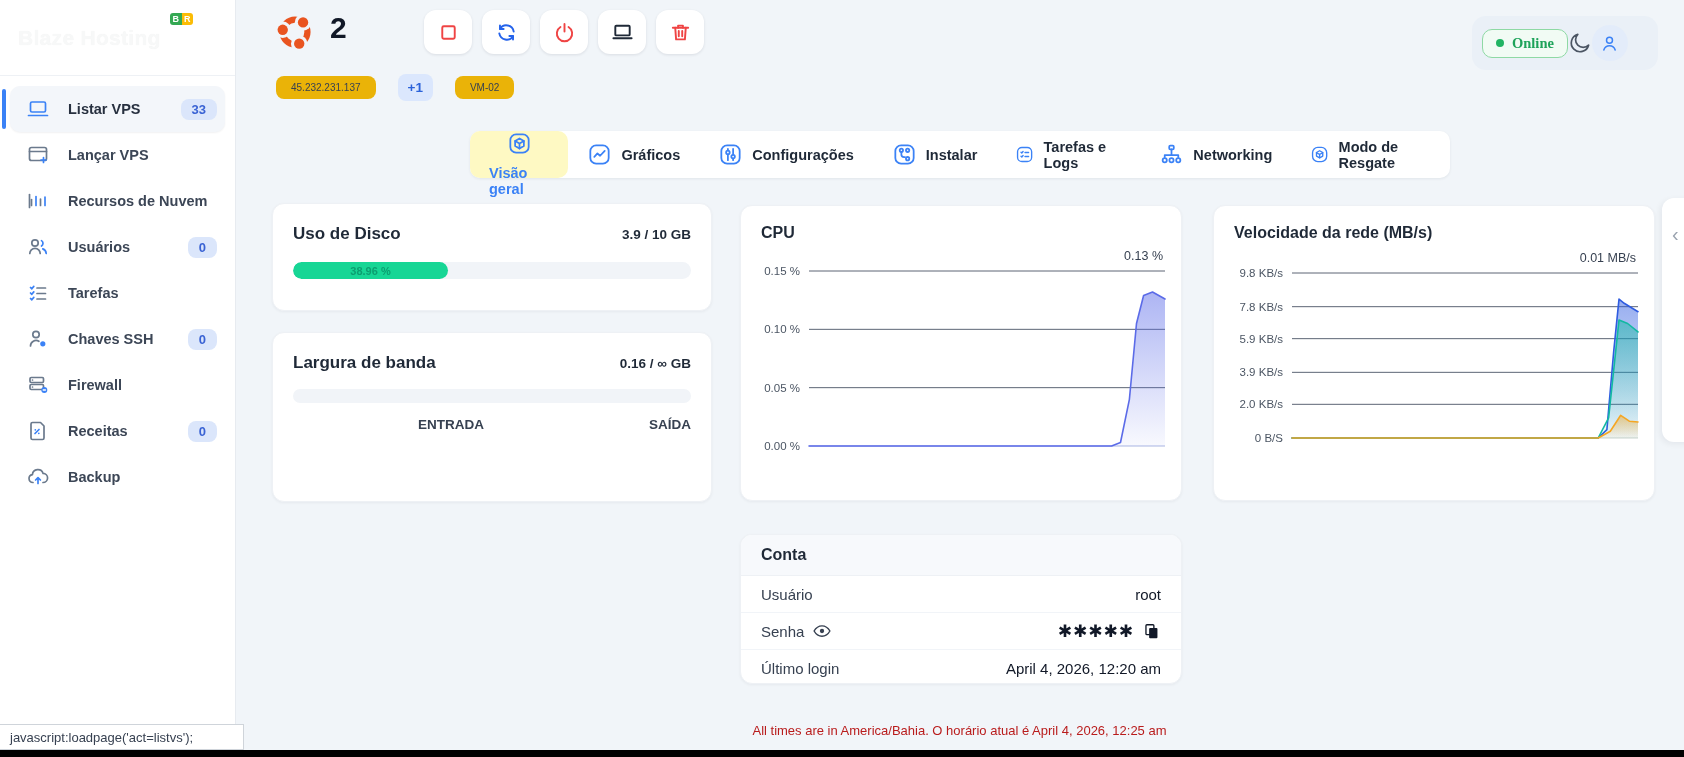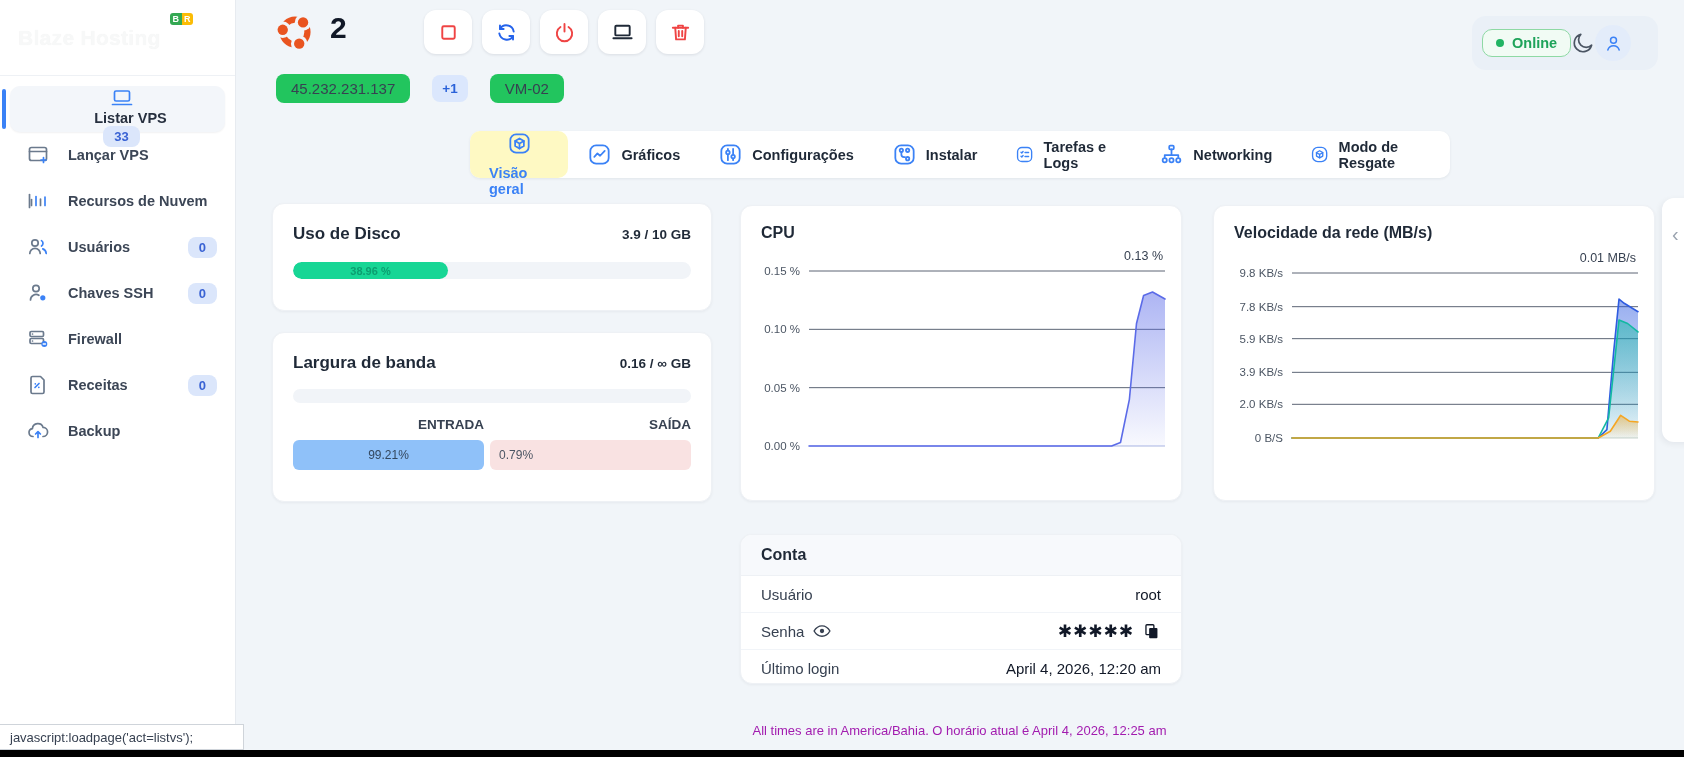--- a/index.html
+++ b/index.html
@@ -16,21 +16,21 @@
   .logo{height:75px;border-bottom:1px solid #eef1f5;position:relative;display:flex;align-items:center;padding-left:18px;}
   .brand-name{font-size:21px;font-weight:800;color:#f7f8f8;text-shadow:0 0 1px rgba(0,0,0,.06);letter-spacing:.3px;}
   .flag{position:absolute;right:42px;top:13px;display:flex;font-size:9px;font-weight:800;color:#fff;border-radius:3px;overflow:hidden;}
   .flag span{padding:1px 2.5px;}
   .flag .fb{background:#34a853;}
   .flag .fr{background:#fbbc05;}
   .side-list{padding-top:10px;}
   .sideitem{position:relative;display:flex;align-items:center;height:46px;margin:0 10px;padding:0 8px 0 16px;border-radius:10px;}
   .sideitem .ic{width:24px;height:24px;color:#6b7a8d;flex:0 0 24px;}
   .sideitem .slabel{margin-left:18px;font-size:14.5px;font-weight:600;color:#3c4656;flex:1;}
-  .sideitem.active{background:#f3f6fa;box-shadow:0 1px 2px rgba(16,24,40,.06);flex-direction:column;}
+  .sideitem.active{background:#f3f6fa;box-shadow:0 1px 2px rgba(16,24,40,.06);}
   .sideitem.active::before{content:"";position:absolute;left:-8px;top:3px;bottom:3px;width:4px;border-radius:4px;background:#3b82f6;}
   .sideitem.active .ic{color:#3b82f6;}
   .sideitem.active .slabel{color:#27303f;}
   .badge{background:#dbe6fb;color:#3a63d4;font-size:13px;font-weight:700;padding:3px 11px;border-radius:8px;}
 
   
   .ic{display:inline-flex;}
   .ic svg{width:100%;height:100%;fill:none;stroke:currentColor;stroke-width:1.7;stroke-linecap:round;stroke-linejoin:round;}
   .ic .acc{stroke:#3b82f6;}
   .ic .accf{fill:#3b82f6;stroke:none;}
@@ -40,25 +40,25 @@
   .os-logo{position:absolute;left:272px;top:9px;width:46px;height:46px;}
   .vmnum{position:absolute;left:330px;top:11px;font-size:30px;font-weight:800;color:#111827;}
   .actions{position:absolute;left:424px;top:10px;display:flex;gap:10px;}
   .abtn{width:48px;height:44px;background:#fff;border:none;border-radius:12px;box-shadow:0 1px 3px rgba(16,24,40,.10);display:flex;align-items:center;justify-content:center;}
   .abtn .ic{width:23px;height:23px;}
   .abtn .ic svg{stroke-width:2;}
   .abtn.red{color:#ef4444;}
   .abtn.blue{color:#2563eb;}
   .abtn.dark{color:#1f2937;}
   .chips{position:absolute;left:276px;top:74px;display:flex;gap:22px;align-items:center;}
-  .chip{background:#22c55e;border-radius:8px;padding:6px 15px;font-size:15px;color:#374151;}
+  .chip{background:#eab308;border-radius:8px;padding:6px 15px;font-size:10px;color:#374151;}
   .chip.blue{background:#dbe7fd;color:#2b62d9;font-weight:700;font-size:13.5px;padding:6px 10px;}
 
   
-  .topright{position:absolute;left:1472px;top:16px;width:186px;height:54px;background:#eaf0f7;border-radius:14px;display:flex;align-items:center;padding:0 10px;box-sizing:border-box;}
+  .topright{position:absolute;left:1472px;top:16px;width:186px;height:54px;background:#eaf0f7;border-radius:14px;display:flex;align-items:center;padding:0 10px;box-sizing:border-box;font-family:Liberation Serif, serif;}
   .online{display:flex;align-items:center;gap:8px;border:1.5px solid #8ed9a4;background:#f1fbf4;color:#1ea35a;font-weight:700;font-size:14.5px;border-radius:10px;padding:5px 13px;}
   .dot{width:8px;height:8px;border-radius:50%;background:#21b463;}
   .moon{width:24px;height:24px;color:#4b5563;}
   .usercircle{width:36px;height:36px;border-radius:50%;background:#e3ecfa;display:flex;align-items:center;justify-content:center;color:#3b82f6;}
   .usercircle .ic{width:21px;height:21px;}
 
   
   .tabsbar{position:absolute;left:470px;top:131px;width:980px;height:47px;background:#fff;border-radius:10px;box-shadow:0 1px 3px rgba(16,24,40,.07);display:flex;align-items:stretch;}
   .tab{display:flex;align-items:center;gap:9px;padding:0 19px;font-size:14.5px;font-weight:600;color:#1f2937;border-radius:10px;}
   .tab .ic{width:25px;height:25px;color:#3b82f6;}
@@ -100,21 +100,21 @@
   .conta-value.masked{font-weight:800;font-size:17px;letter-spacing:1px;}
   .eye{width:20px;height:20px;color:#374151;}
   .copy{width:19px;height:19px;color:#111827;}
 
   
   .rpanel{position:absolute;left:1662px;top:198px;width:34px;height:244px;background:#fff;border-radius:12px 0 0 12px;box-shadow:-2px 2px 6px rgba(16,24,40,.06);}
   .rchev{display:block;margin:26px 0 0 10px;font-size:20px;color:#9aa3af;line-height:1;}
 
   
   .footer{position:absolute;left:235px;right:0;top:723px;text-align:center;}
-  .footer .f1{font-size:13px;color:#a21caf;}
+  .footer .f1{font-size:13px;color:#b91c1c;}
   .footer .f2{font-size:13.5px;font-weight:700;color:#111827;margin-top:3px;}
 
   .statusbar{position:absolute;left:0;top:724px;width:244px;height:26px;background:#fff;border:1px solid #cfd4da;border-left:none;display:flex;align-items:center;padding-left:10px;font-size:13px;color:#374151;box-sizing:border-box;}
   .blackbar{position:absolute;left:0;top:750px;width:1684px;height:7px;background:#000;}
 </style>
 </head>
 <body>
 
 <div class="sidebar" data-interactable="false">
   <div class="logo" data-interactable="false">
@@ -160,20 +160,33 @@
       <div class="sideitem" data-interactable="true">
         <span class="ic " data-interactable="false">
           <svg viewBox="0 0 24 24">
             <circle cx="9" cy="8" r="3.2"></circle>
             <path d="M3.8 18.5a5.2 5.2 0 0 1 10.4 0"></path>
             <path class="acc" d="M15.5 5.6a3.2 3.2 0 0 1 0 5.4M16.8 13.9a5.2 5.2 0 0 1 3.4 4.6"></path>
           </svg>
         </span>
         <span class="slabel" data-interactable="false">Usuários</span>
         <span class="badge" data-interactable="false">0</span>
+      </div>
+      <div class="sideitem" data-interactable="true">
+        <span class="ic " data-interactable="false">
+          <svg viewBox="0 0 24 24">
+            <path class="acc" d="M4.5 6.5l1.3 1.3 2-2.4"></path>
+            <path d="M11 7h8.5"></path>
+            <path class="acc" d="M4.5 12l1.3 1.3 2-2.4"></path>
+            <path d="M11 12.5h8.5"></path>
+            <path class="acc" d="M4.5 17.5l1.3 1.3 2-2.4"></path>
+            <path d="M11 18h8.5"></path>
+          </svg>
+        </span>
+        <span class="slabel" data-interactable="false">Tarefas</span>
       </div>
       <div class="sideitem" data-interactable="true">
         <span class="ic " data-interactable="false">
           <svg viewBox="0 0 24 24">
             <circle cx="10" cy="7.5" r="3.2"></circle>
             <path d="M4.5 19a5.5 5.5 0 0 1 8.4-4.7"></path>
             <circle class="accf" cx="16.8" cy="16.8" r="2.6"></circle>
           </svg>
         </span>
         <span class="slabel" data-interactable="false">Chaves SSH</span>
@@ -386,28 +399,20 @@
 
 <div class="card" id="bw-card" data-interactable="false">
   <div class="cardhead">
     <h3 data-interactable="false">Largura de banda</h3>
     <span class="cardval" data-interactable="false">0.16 / ∞ GB</span>
   </div>
   <div class="track empty" data-interactable="false"></div>
   <div class="bwlabels">
     <span class="l1" data-interactable="false">ENTRADA</span>
     <span class="l2" data-interactable="false">SAÍDA</span>
-  </div>
-  <div class="bwbars">
-    <div class="bwin" data-interactable="false">
-      <span data-interactable="false">99.21%</span>
-    </div>
-    <div class="bwout" data-interactable="false">
-      <span data-interactable="false">0.79%</span>
-    </div>
   </div>
 </div>
 
 <div class="card" id="cpu-card" data-interactable="false">
   <div class="chart-title" data-interactable="false">CPU</div>
   <svg class="chart-svg" id="cpu-svg" width="442" height="296" data-interactable="false">
       <defs>
         <linearGradient id="cpu-svg-grad0" x1="0" y1="0" x2="0" y2="1">
           <stop offset="0%" stop-color="#5b6be8" stop-opacity="0.5"></stop>
           <stop offset="100%" stop-color="#5b6be8" stop-opacity="0.04"></stop>

